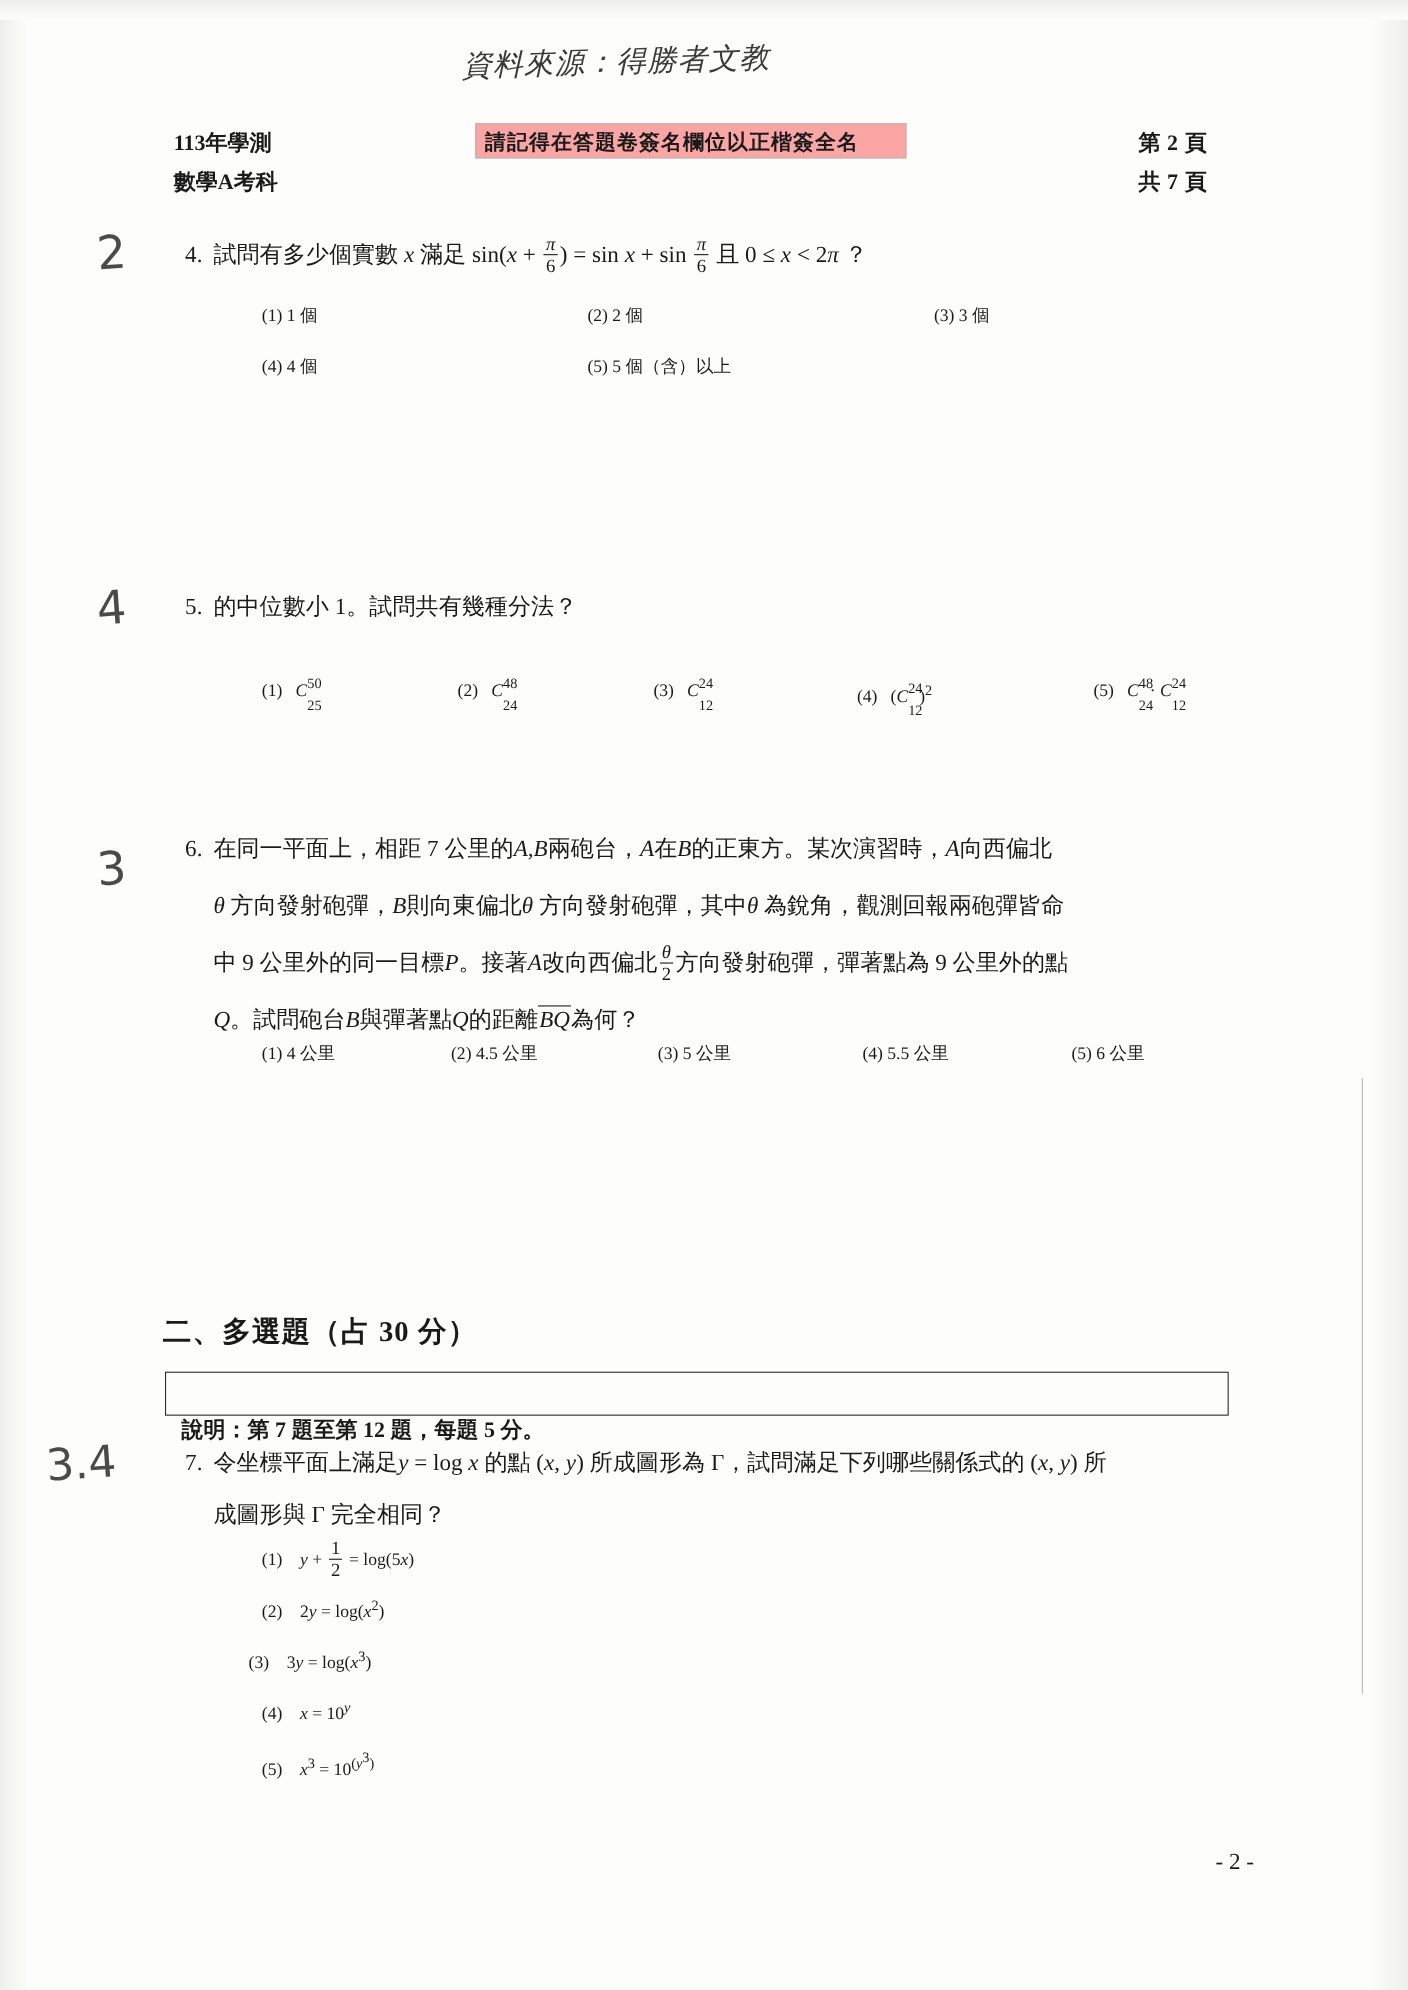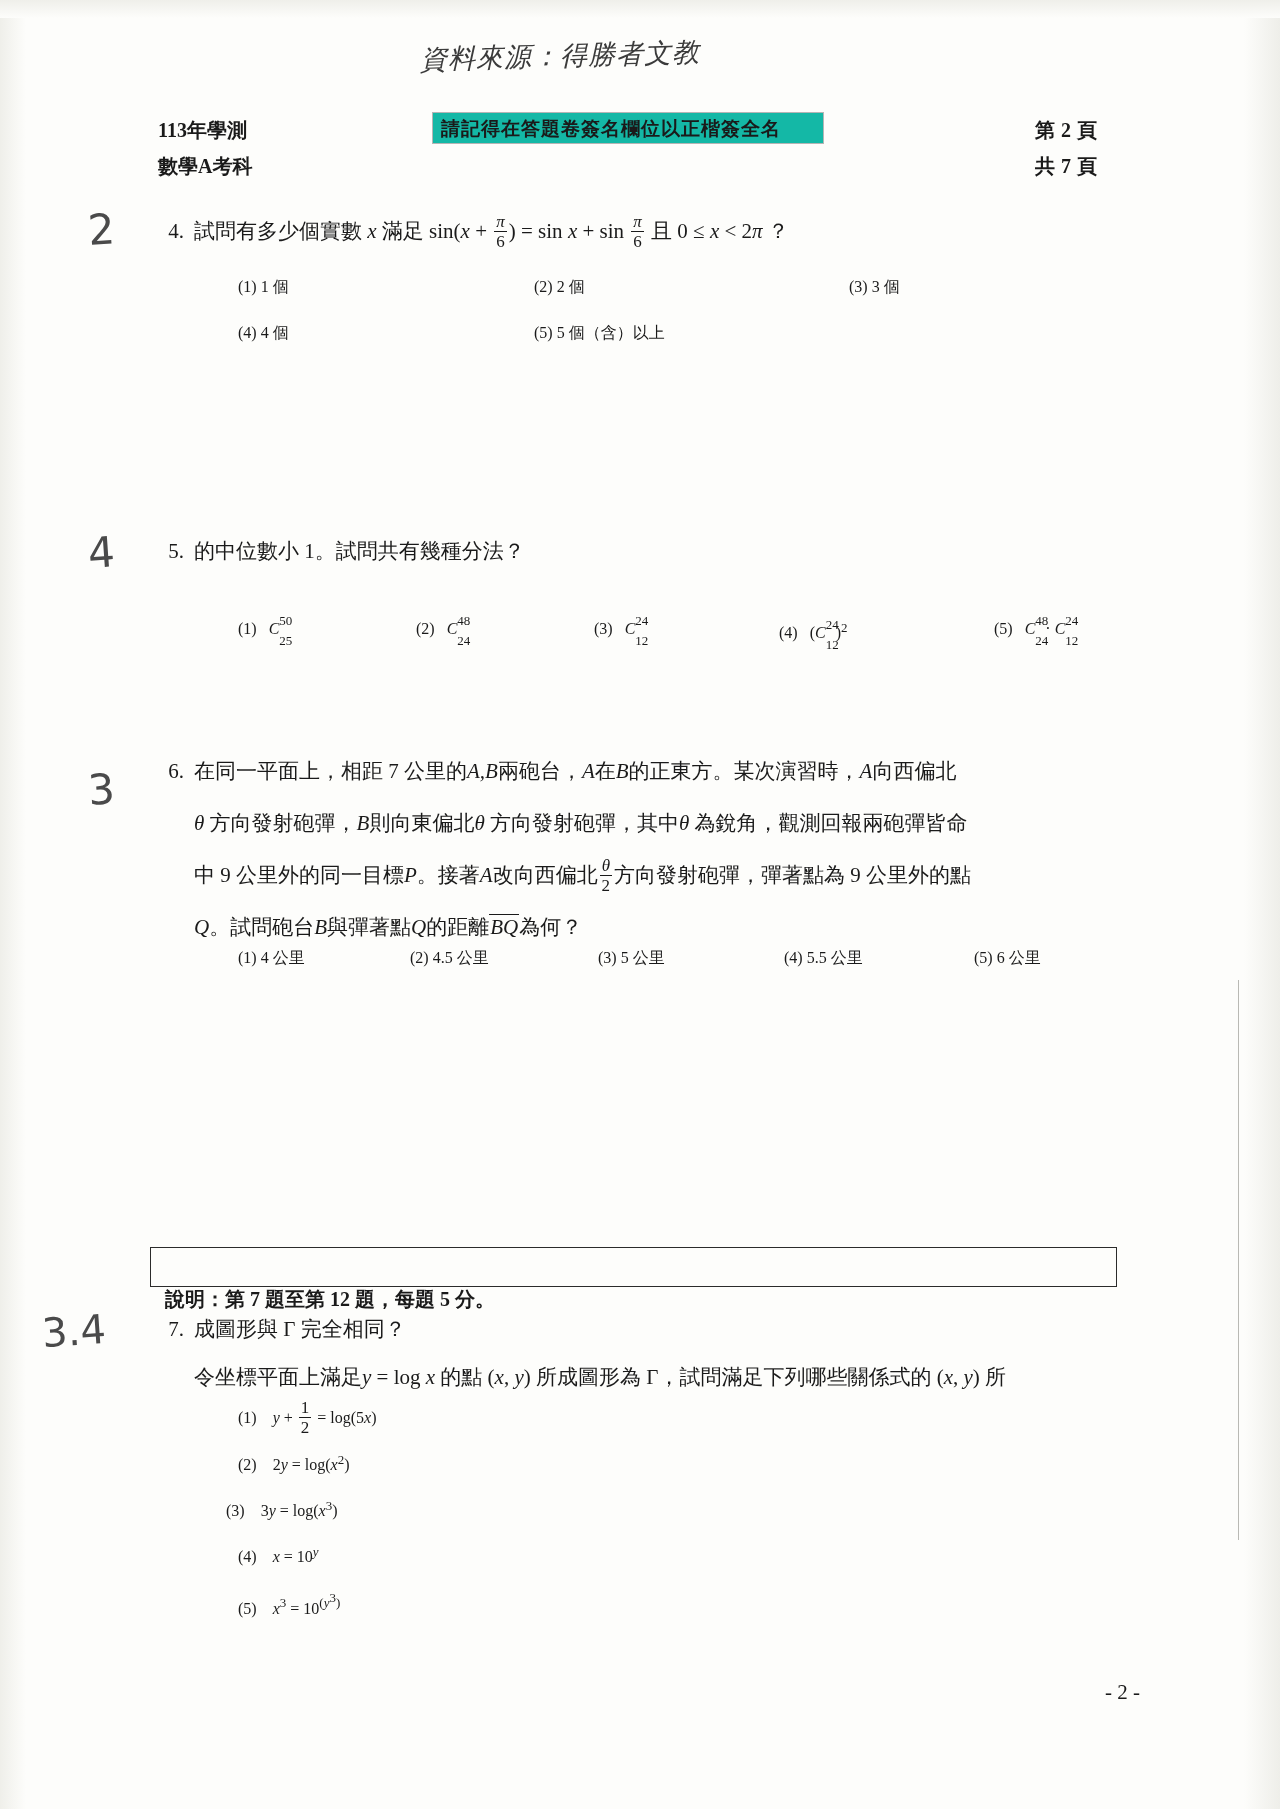--- a/index.html
+++ b/index.html
@@ -62,21 +62,21 @@
     transform: rotate(-1.6deg);
     font-style: italic;
     white-space: nowrap;
   }
   .sign-note {
     position: absolute;
     left: 432px;
     top: 112px;
     width: 390px;
     height: 30px;
-    background: #14b8a6;
+    background: #fca5a5;
     border: 1px solid #b5b5b5;
   }
   .sign-note span {
     position: absolute;
     left: 8px;
     top: 3px;
     font-size: 19px;
     font-weight: bold;
     letter-spacing: 1px;
     white-space: nowrap;
@@ -322,31 +322,32 @@
   <div class="opts" style="position:absolute; left:150px; top:948px; width:1010px;">
     <div class="optline">
       <span class="opt" style="left:44px;"><span>(1)</span> <span>4 公里</span></span>
       <span class="opt" style="left:216px;"><span>(2)</span> <span>4.5 公里</span></span>
       <span class="opt" style="left:404px;"><span>(3)</span> <span>5 公里</span></span>
       <span class="opt" style="left:590px;"><span>(4)</span> <span>5.5 公里</span></span>
       <span class="opt" style="left:780px;"><span>(5)</span> <span>6 公里</span></span>
     </div>
   </div>
 
+  <div class="section-head">二、多選題（占 30 分）</div>
   <div class="instr-box">
     <span>說明：第 7 題至第 12 題，每題 5 分。</span>
   </div>
 
   <div class="q" style="top:1305px; line-height:48px;">
     <div class="qnum">7.</div>
     <div class="qbody">
+      <div>
+        <span>令坐標平面上滿足</span><i class="v">y</i> = log <i class="v">x</i> <span>的點</span> (<i class="v">x</i>, <i class="v">y</i>) <span>所成圖形為 Γ，試問滿足下列哪些關係式的</span> (<i class="v">x</i>, <i class="v">y</i>) <span>所</span>
+      </div>
       <div>成圖形與 Γ 完全相同？</div>
-      <div>
-        <span>令坐標平面上滿足</span><i class="v">y</i> = log <i class="v">x</i> <span>的點</span> (<i class="v">x</i>, <i class="v">y</i>) <span>所成圖形為 Γ，試問滿足下列哪些關係式的</span> (<i class="v">x</i>, <i class="v">y</i>) <span>所</span>
-      </div>
     </div>
   </div>
 
   <div class="opts" style="position:absolute; left:150px; top:1400px; width:1010px;">
     <div class="optline" style="height:52px;">
       <span class="opt" style="left:44px;">
         <span>(1)</span>&nbsp;&nbsp;&nbsp;
         <i class="v">y</i> + <span class="frac"><span class="num2">1</span><span class="den">2</span></span> = log(5<i class="v">x</i>)
       </span>
     </div>

